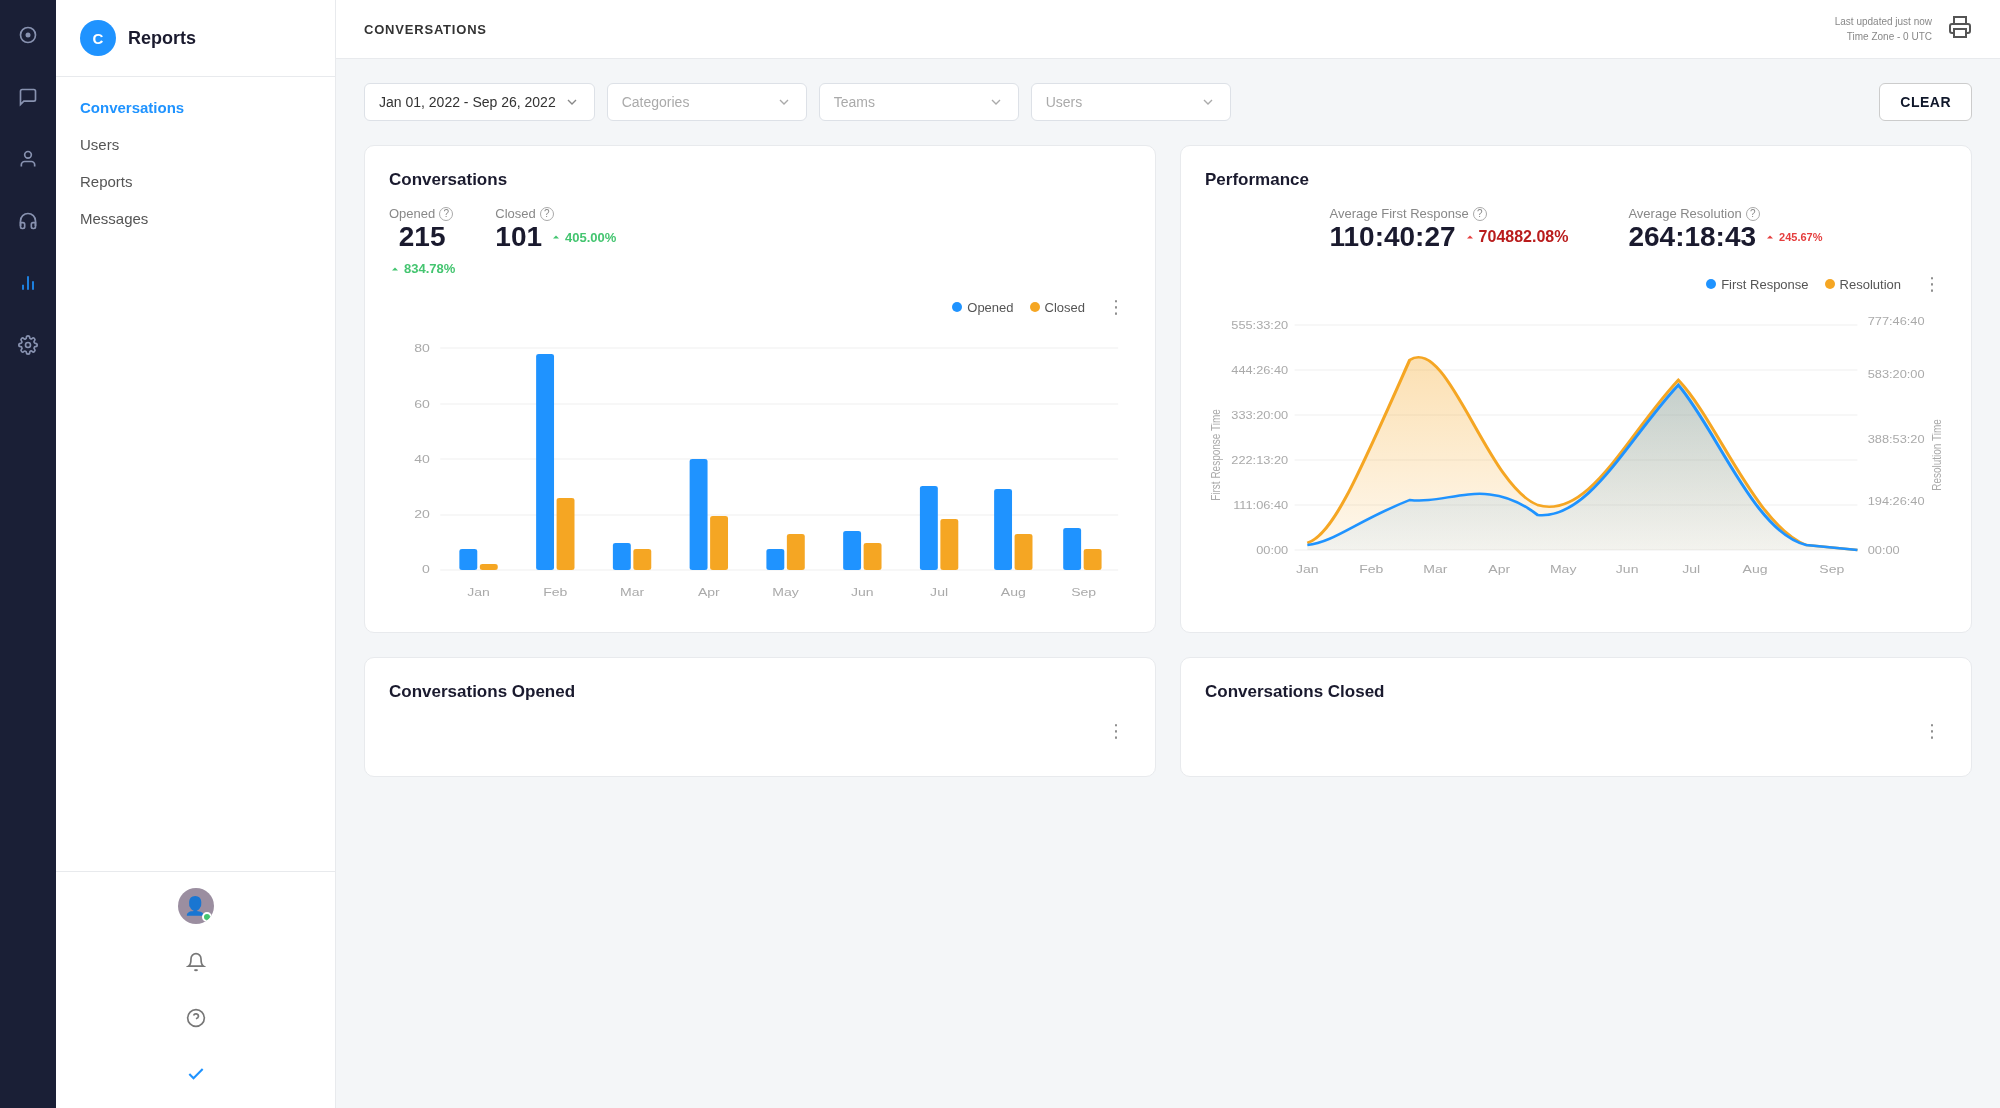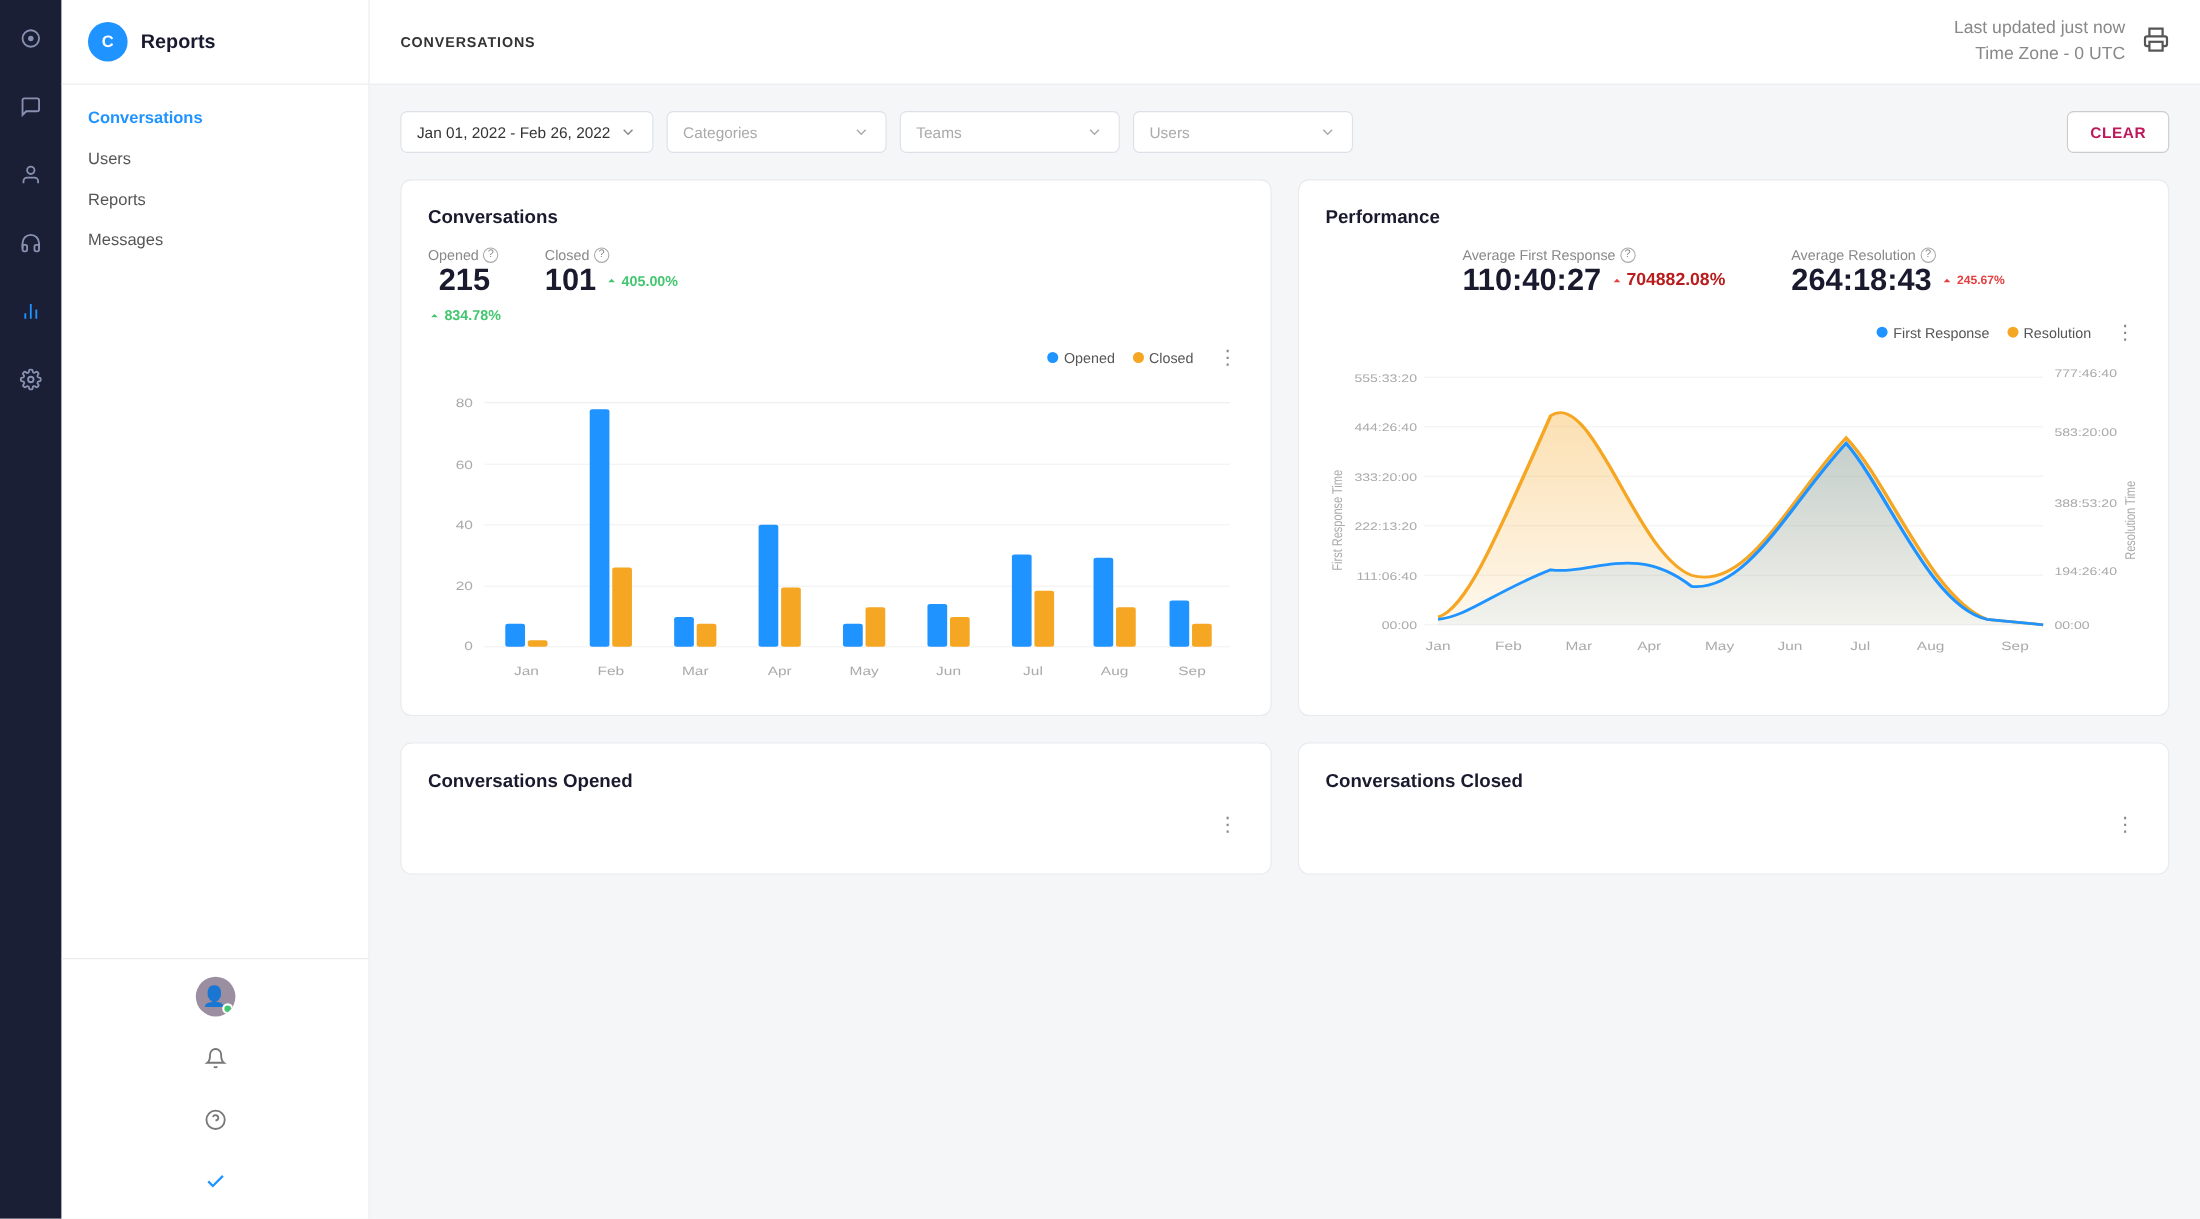--- a/index.html
+++ b/index.html
@@ -20,32 +20,32 @@
     
     .icon-strip { width: 56px; background: #1a1f36; display: flex; flex-direction: column; align-items: center; padding: 16px 0; gap: 24px; height: 100vh; flex-shrink: 0; }
     .strip-icon { width: 38px; height: 38px; border-radius: 8px; display: flex; align-items: center; justify-content: center; color: #8892b0; cursor: pointer; font-size: 18px; }
     .strip-icon.active { color: #1f93ff; }
 
     
     .main { flex: 1; display: flex; flex-direction: column; overflow: hidden; }
     .topbar { background: #fff; padding: 14px 28px; display: flex; align-items: center; justify-content: space-between; border-bottom: 1px solid #e8eaed; }
     .topbar-title { font-size: 13px; font-weight: 700; letter-spacing: 0.8px; color: #333; text-transform: uppercase; }
     .topbar-right { display: flex; align-items: center; gap: 16px; }
-    .last-updated { font-size: 16px; color: #888; text-align: right; line-height: 1.5; }
+    .last-updated { font-size: 10px; color: #888; text-align: right; line-height: 1.5; }
     .print-icon { cursor: pointer; color: #555; }
 
     .content { flex: 1; overflow-y: auto; padding: 24px 28px; }
 
     
     .filter-bar { display: flex; gap: 12px; margin-bottom: 24px; align-items: center; }
     .filter-dropdown { background: #fff; border: 1px solid #dde1e7; border-radius: 6px; padding: 10px 14px; display: flex; align-items: center; justify-content: space-between; cursor: pointer; font-size: 14px; color: #333; gap: 8px; min-width: 180px; }
     .filter-dropdown.date { min-width: 230px; }
     .filter-dropdown.wide { min-width: 200px; }
     .filter-dropdown svg { flex-shrink: 0; color: #888; }
-    .clear-btn { background: #fff; border: 1px solid #ccc; border-radius: 6px; padding: 10px 20px; font-size: 14px; font-weight: 600; color: #be185d; cursor: pointer; letter-spacing: 0.5px; margin-left: auto; }
+    .clear-btn { background: #fff; border: 1px solid #ccc; border-radius: 6px; padding: 10px 20px; font-size: 14px; font-weight: 600; color: #0f172a; cursor: pointer; letter-spacing: 0.5px; margin-left: auto; }
 
     
     .cards-grid { display: grid; grid-template-columns: 1fr 1fr; gap: 24px; }
     .card { background: #fff; border-radius: 10px; border: 1px solid #e8eaed; padding: 24px; }
     .card-title { font-size: 17px; font-weight: 700; color: #1a1a2e; margin-bottom: 16px; }
 
     
     .stats-row { display: flex; gap: 40px; margin-bottom: 18px; }
     .stat-item label { font-size: 13px; color: #888; display: flex; align-items: center; gap: 4px; }
     .stat-item .val { font-size: 28px; font-weight: 700; color: #1a1a2e; }
@@ -174,21 +174,21 @@
             <rect x="6" y="14" width="12" height="8"></rect>
           </svg>
       </div>
     </div>
   </div>
 
   <div class="content">
 
     <div class="filter-bar">
       <div class="filter-dropdown date">
-        <span>Jan 01, 2022 - Feb 26, 2022</span>
+        <span>Jan 01, 2022 - Sep 26, 2022</span>
         <svg width="16" height="16" viewBox="0 0 24 24" fill="none" stroke="currentColor" stroke-width="2">
             <polyline points="6 9 12 15 18 9"></polyline>
           </svg>
       </div>
       <div class="filter-dropdown wide">
         <span style="color:#aaa;">Categories</span>
         <svg width="16" height="16" viewBox="0 0 24 24" fill="none" stroke="#aaa" stroke-width="2">
             <polyline points="6 9 12 15 18 9"></polyline>
           </svg>
       </div>

